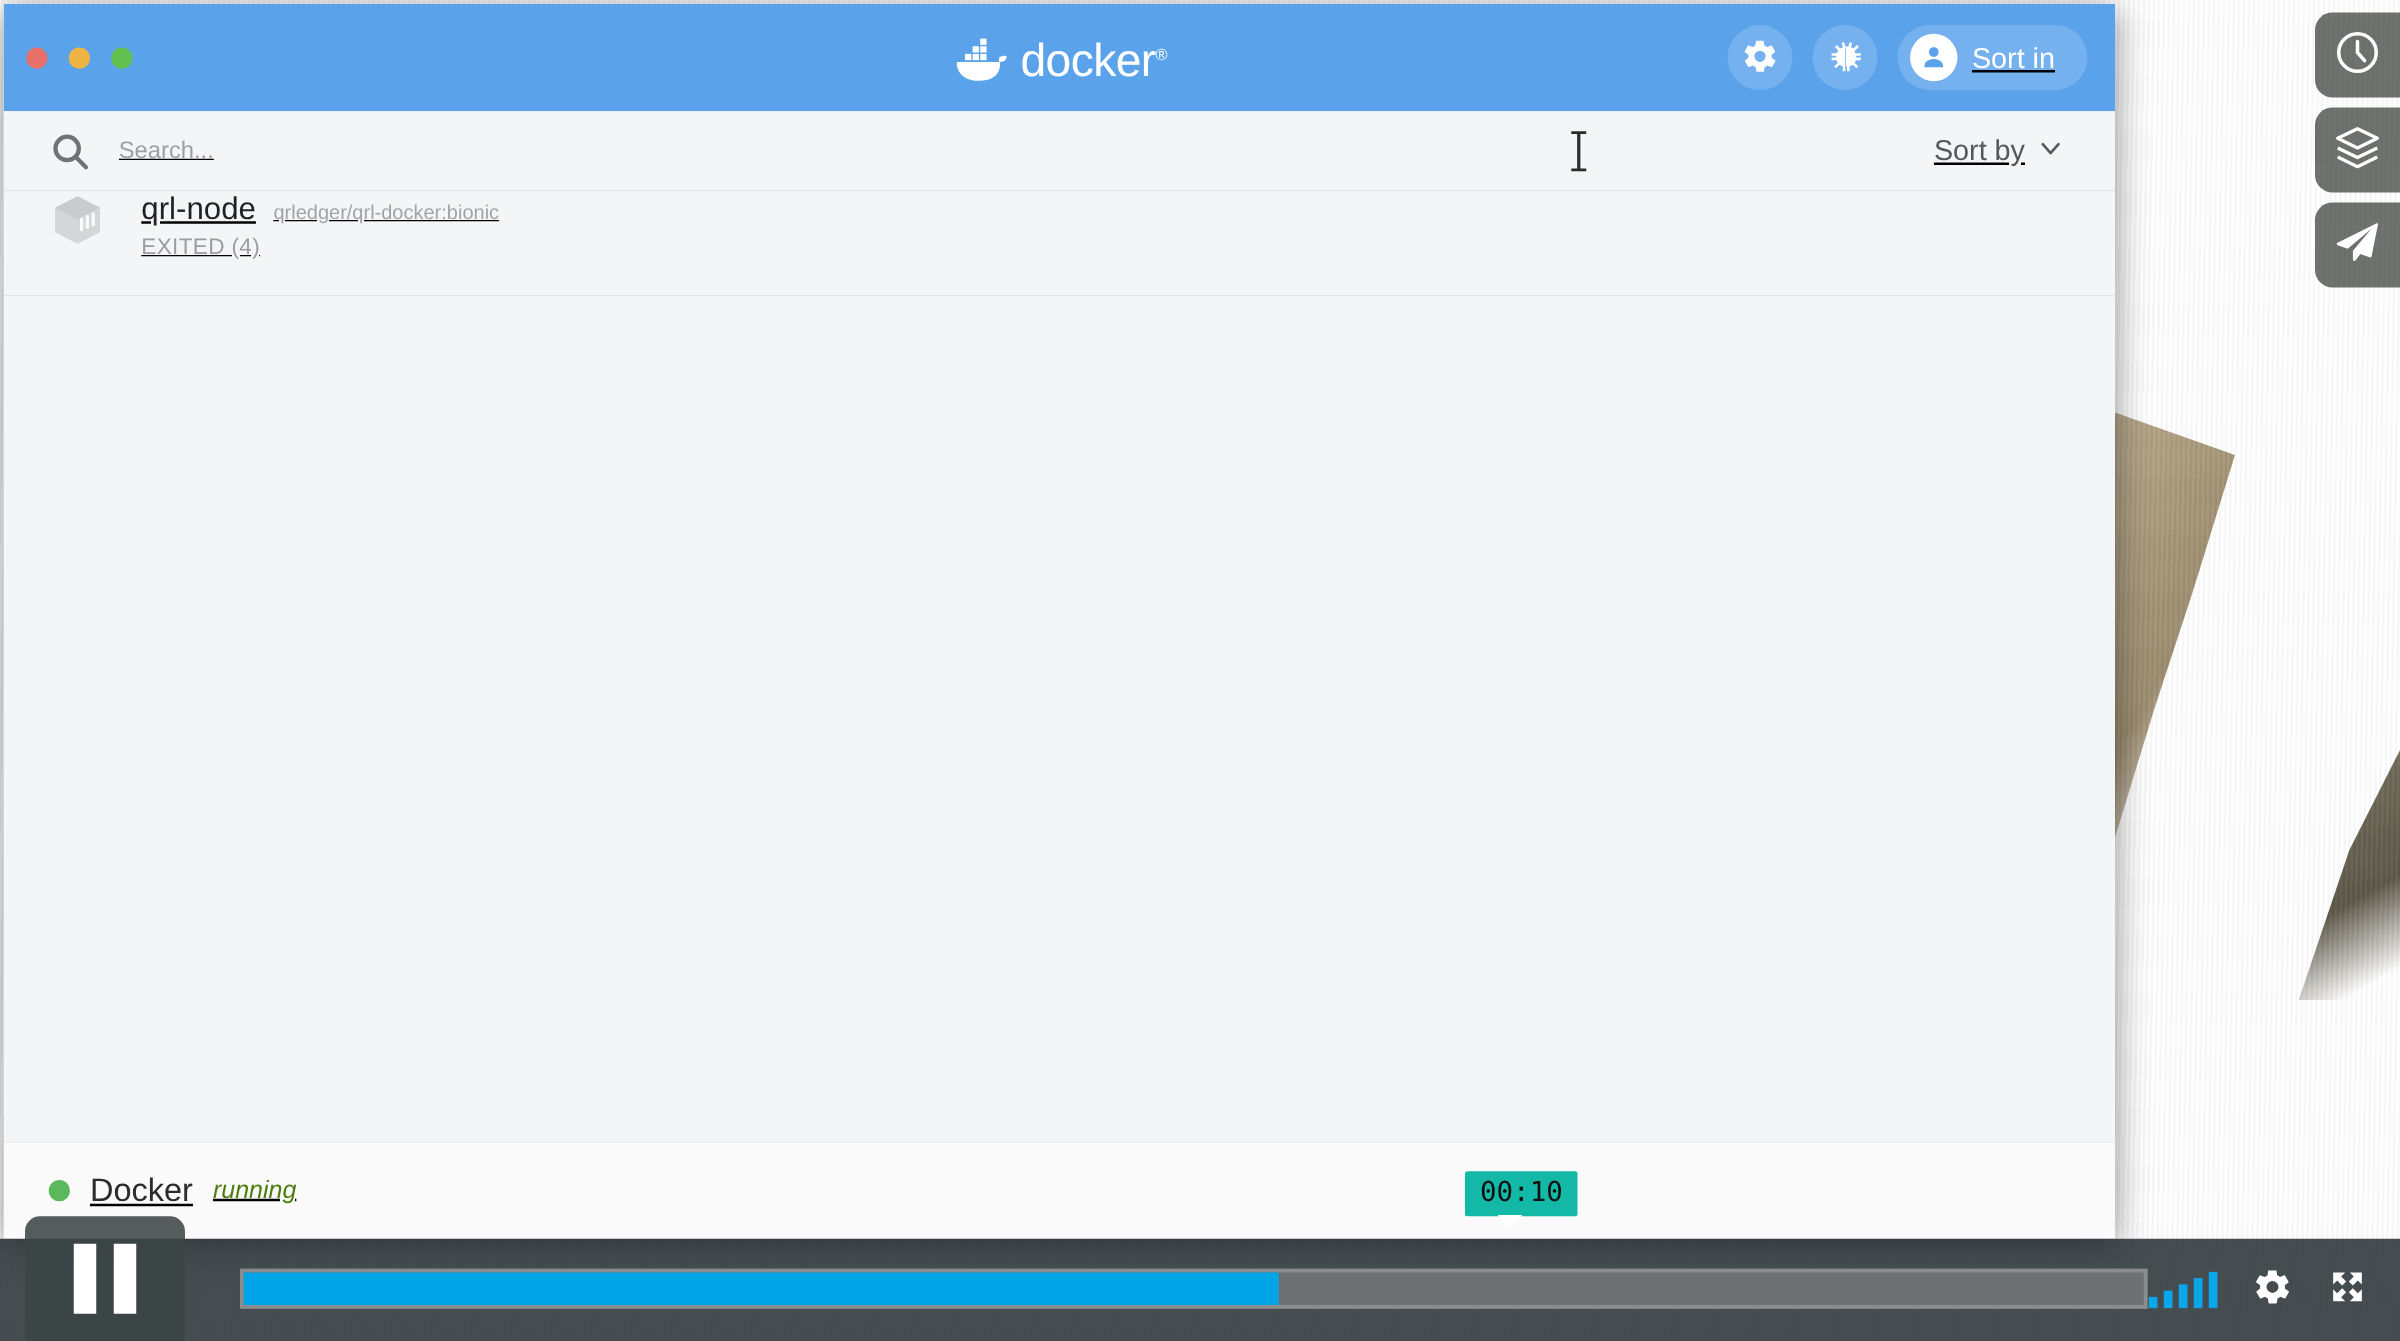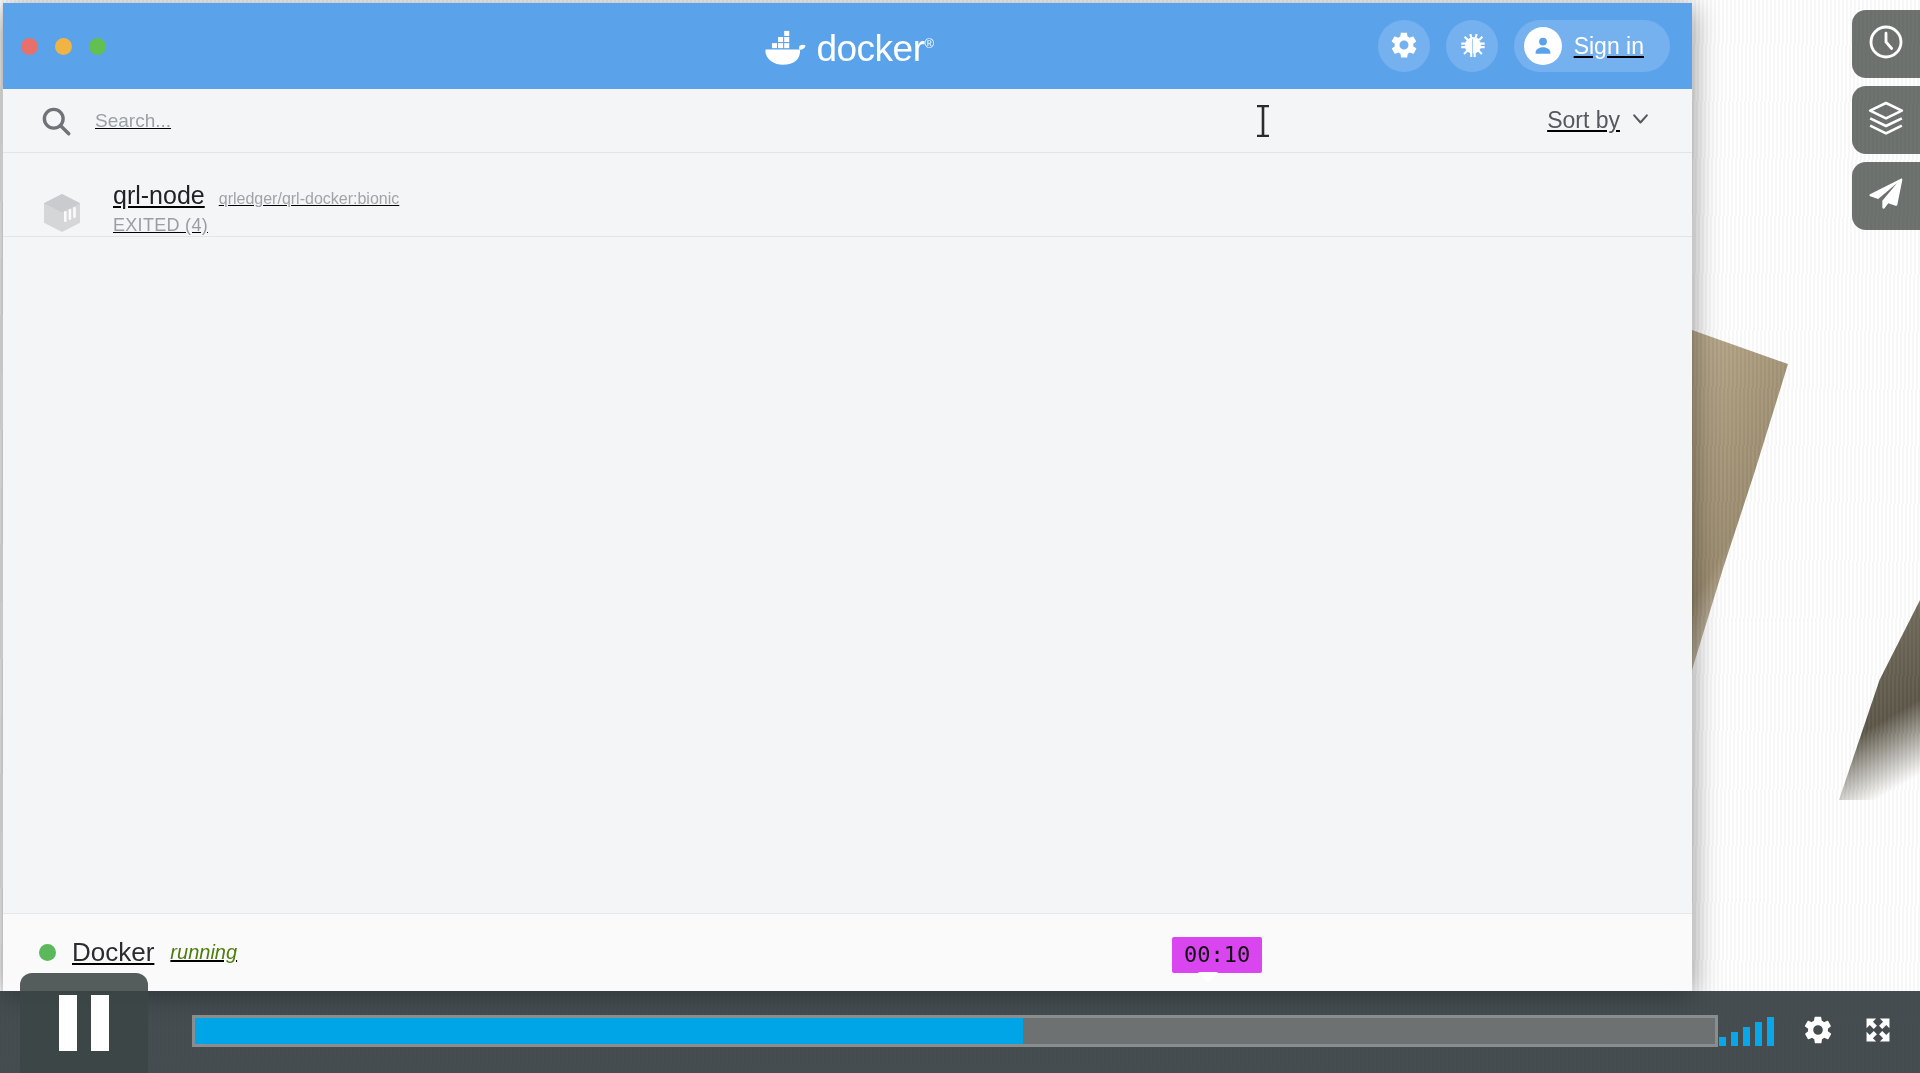--- a/index.html
+++ b/index.html
@@ -150,21 +150,21 @@
     position:absolute; left:1253px; top:50%; transform:translateY(-50%);
     width:14px; height:34px; pointer-events:none;
   }
   #text-caret svg { width:14px; height:34px; fill:#2b2b2b; }
 
   
   #container-list { flex:0 0 auto; }
   .container-row {
     height:84px; background:#f4f5f6;
     border-bottom:1px solid #e3e4e6;
-    display:flex; align-items:flex-end; padding-left:36px;
+    display:flex; align-items:flex-start; padding-left:36px;
     cursor:pointer;
   }
   .container-icon { width:46px; height:46px; margin-right:28px; flex:0 0 auto; }
   .container-icon svg { width:46px; height:46px; }
   .row-text { display:flex; flex-direction:column; gap:5px; }
   .row-line1 { display:flex; align-items:baseline; gap:14px; }
   .row-name  { font-size:25px; color:#1f2125; }
   .row-image { font-size:16px; color:#a0a4a8; }
   .row-state { font-size:18px; color:#9a9ea2; letter-spacing:0.3px; }
 
@@ -204,21 +204,21 @@
     width:1526px; height:32px;
     border:3px solid #8a8d8d;
     background:#6e7172;
     cursor:pointer;
   }
   #progress-fill {
     height:100%; background:#00a5e8; width:54.5%;
   }
   #time-tooltip {
     position:absolute; left:1172px; top:-54px;
-    background:#d946ef; color:#111;
+    background:#14b8a6; color:#111;
     font-family:"DejaVu Sans Mono", monospace;
     font-size:22px; padding:5px 12px 6px;
     border-radius:2px; white-space:nowrap;
   }
   #time-tooltip::after {
     content:""; position:absolute; left:26px; bottom:-9px;
     border-left:10px solid transparent; border-right:10px solid transparent;
     border-top:10px solid #fff;
   }
   #player-right {
@@ -312,21 +312,21 @@
             </svg>
         </span>
       </button>
       <button id="signin-btn">
         <span class="avatar-circle">
           <svg viewBox="0 0 24 24">
               <circle cx="12" cy="7.6" r="3.9"></circle>
               <path d="M12 13.2c-4.1 0-7.4 2.4-7.4 5.4v1.2h14.8v-1.2c0-3-3.3-5.4-7.4-5.4z"></path>
             </svg>
         </span>
-        <span class="signin-label">Sign in</span>
+        <span class="signin-label">Sort in</span>
       </button>
     </div>
   </div>
 
   <div id="searchbar">
     <span id="search-icon">
       <svg viewBox="0 0 24 24">
           <circle cx="10.4" cy="10.4" r="6.6"></circle>
           <line x1="15.3" y1="15.3" x2="21" y2="21" stroke-linecap="round"></line>
         </svg>

